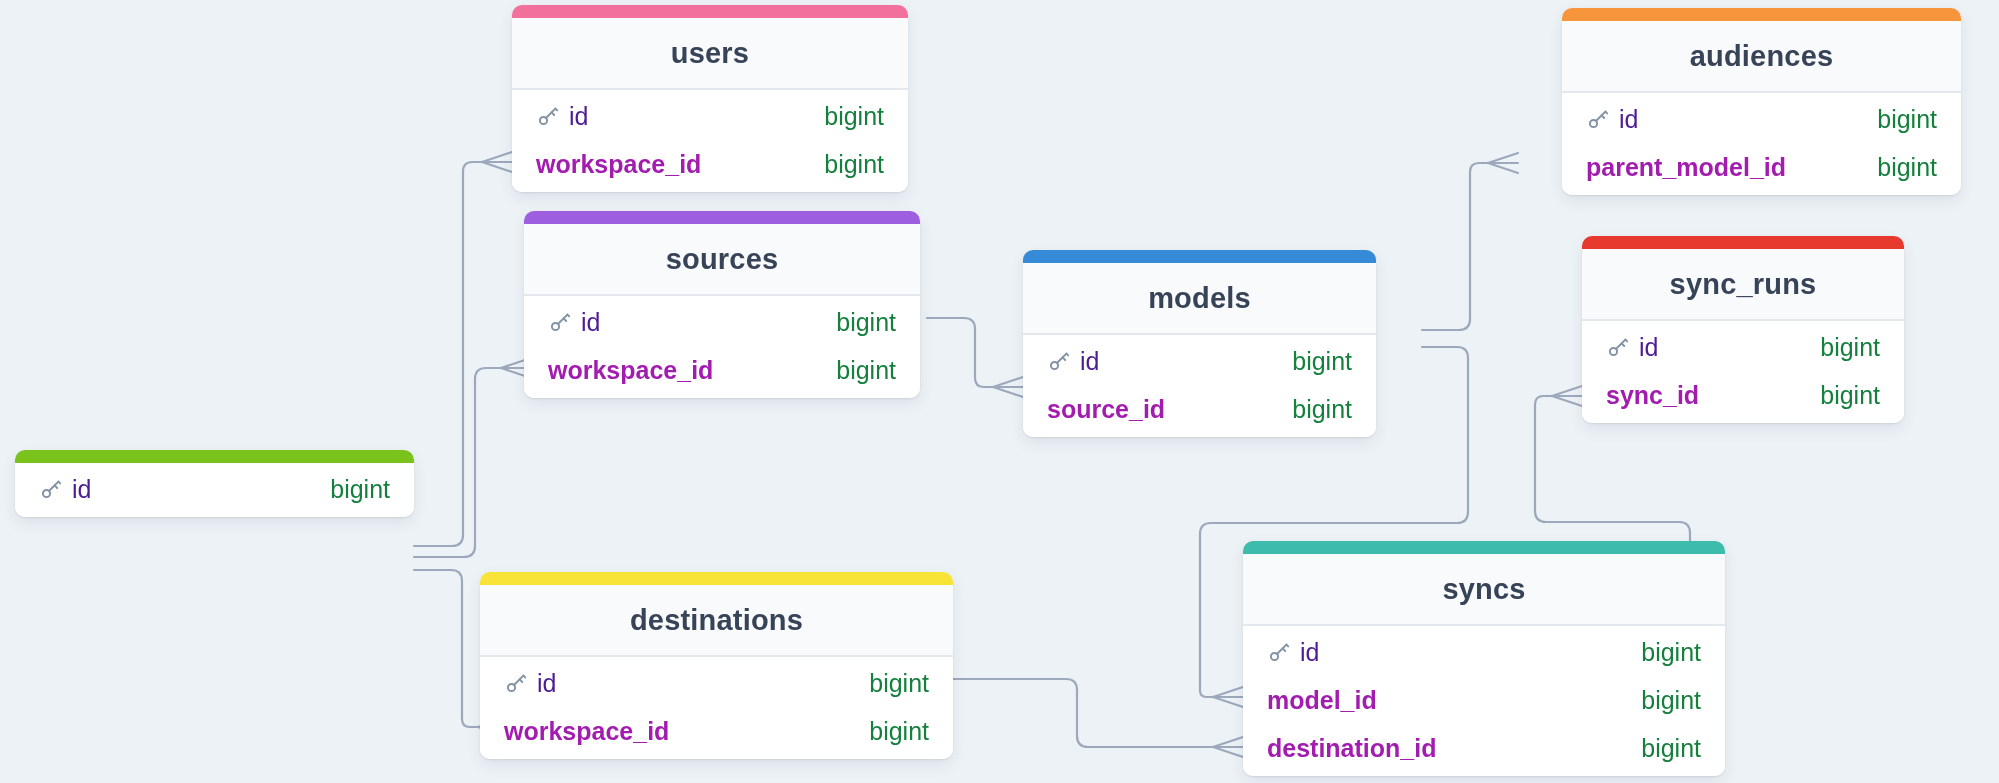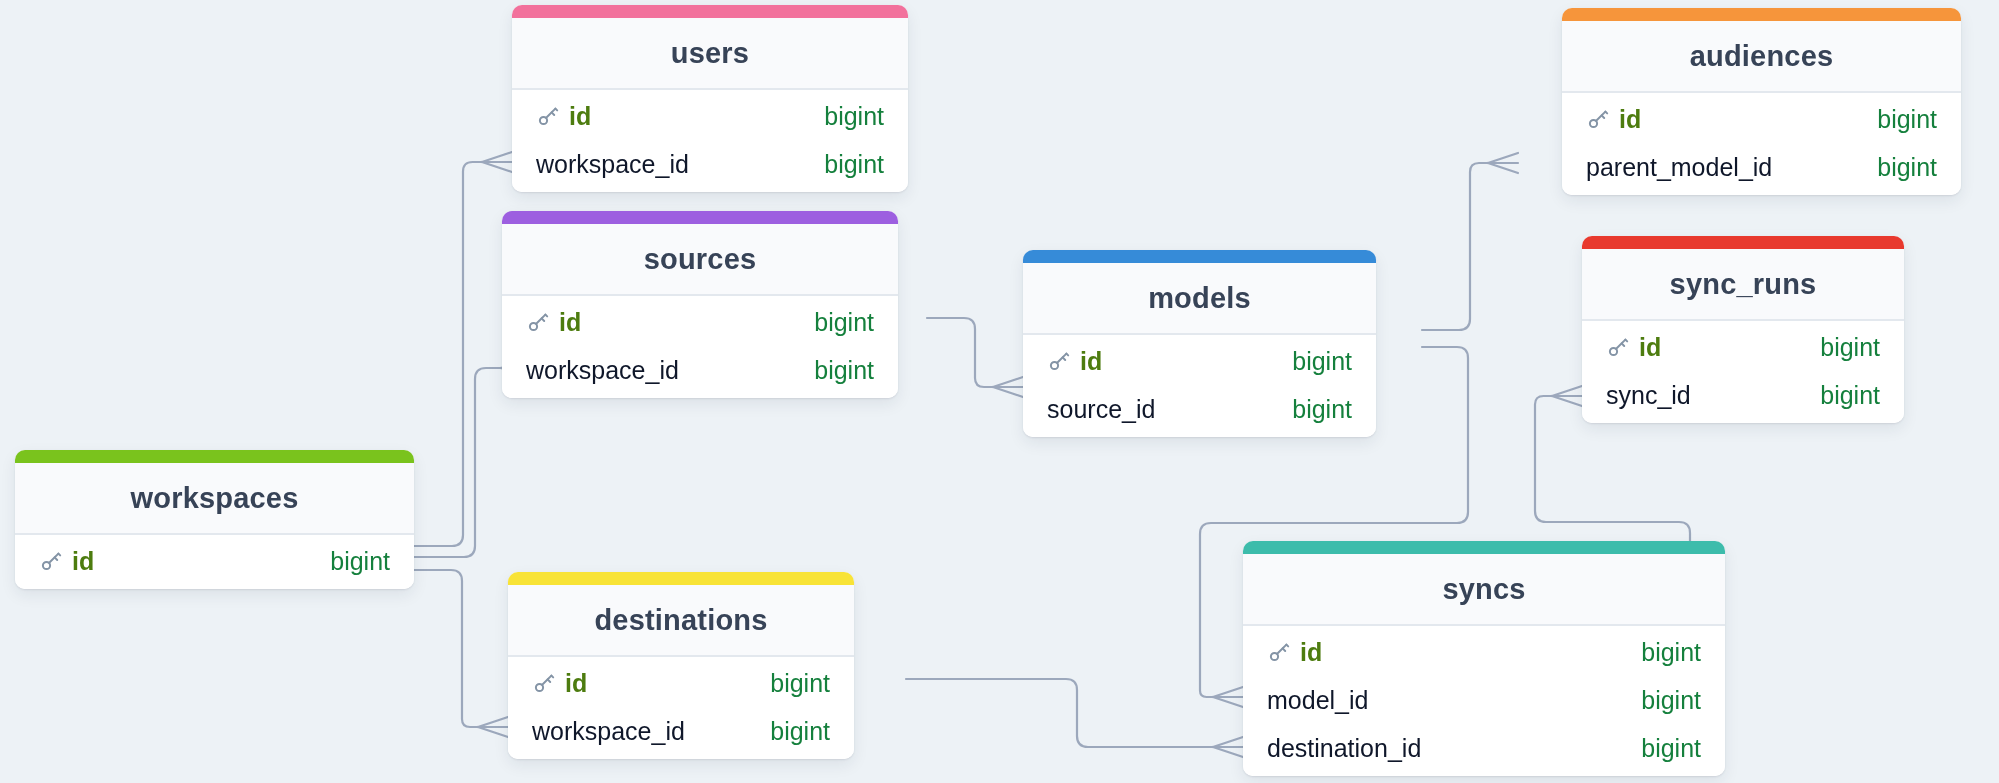--- a/index.html
+++ b/index.html
@@ -58,25 +58,26 @@
     height: 48px;
     display: flex;
     align-items: center;
     justify-content: space-between;
     padding: 0 24px;
   }
   .field-left {
     display: flex;
     align-items: center;
     font-size: 25px;
-    color: #0f172a;
+    color: #a21caf;
+    font-weight: bold;
   }
   .field-left.pk {
-    font-weight: 700;
-    color: #4d7c0f;
+    font-weight: 400;
+    color: #4c1d95;
   }
   .pk-icon {
     width: 24px; height: 24px;
     margin-right: 9px;
     flex: 0 0 auto;
   }
   .field-type {
     font-size: 25px;
     color: #15803d;
   }
@@ -181,21 +182,21 @@
             <span class="field-type">bigint</span>
           </div>
           <div class="field-row">
             <span class="field-left">
               <span>parent_model_id</span>
             </span>
             <span class="field-type">bigint</span>
           </div>
         </div>
       </div>
-      <div class="table-card" style="left: 502px; top: 211px; width: 396px;">
+      <div class="table-card" style="left: 524px; top: 211px; width: 396px;">
         <div class="color-bar" style="background: rgb(157, 95, 224);"></div>
         <div class="table-header">
           <span class="table-title">sources</span>
         </div>
         <div class="table-fields">
           <div class="field-row">
             <span class="field-left pk">
               <svg class="pk-icon" viewBox="0 0 24 24" xmlns="http://www.w3.org/2000/svg" fill="none" stroke="#8494A6" stroke-width="2" stroke-linecap="round" stroke-linejoin="round">
                 <circle cx="7.5" cy="16.5" r="3.6"></circle>
                 <path d="M10.2 13.8 L19.4 4.6"></path>
@@ -261,39 +262,36 @@
           <div class="field-row">
             <span class="field-left">
               <span>sync_id</span>
             </span>
             <span class="field-type">bigint</span>
           </div>
         </div>
       </div>
       <div class="table-card" style="left: 15px; top: 450px; width: 399px;">
         <div class="color-bar" style="background: rgb(122, 195, 29);"></div>
-        <div class="table-header">
-          <span class="table-title">workspaces</span>
-        </div>
-        <div class="table-fields">
-          <div class="field-row">
-            <span class="field-left pk">
-              <svg class="pk-icon" viewBox="0 0 24 24" xmlns="http://www.w3.org/2000/svg" fill="none" stroke="#8494A6" stroke-width="2" stroke-linecap="round" stroke-linejoin="round">
-                <circle cx="7.5" cy="16.5" r="3.6"></circle>
-                <path d="M10.2 13.8 L19.4 4.6"></path>
-                <path d="M15.6 8.4 L18.2 11"></path>
-                <path d="M19.4 4.6 L21.2 6.4"></path>
-              </svg>
-              <span>id</span>
-            </span>
-            <span class="field-type">bigint</span>
-          </div>
-        </div>
-      </div>
-      <div class="table-card" style="left: 508px; top: 572px; width: 346px;">
+        <div class="table-fields">
+          <div class="field-row">
+            <span class="field-left pk">
+              <svg class="pk-icon" viewBox="0 0 24 24" xmlns="http://www.w3.org/2000/svg" fill="none" stroke="#8494A6" stroke-width="2" stroke-linecap="round" stroke-linejoin="round">
+                <circle cx="7.5" cy="16.5" r="3.6"></circle>
+                <path d="M10.2 13.8 L19.4 4.6"></path>
+                <path d="M15.6 8.4 L18.2 11"></path>
+                <path d="M19.4 4.6 L21.2 6.4"></path>
+              </svg>
+              <span>id</span>
+            </span>
+            <span class="field-type">bigint</span>
+          </div>
+        </div>
+      </div>
+      <div class="table-card" style="left: 480px; top: 572px; width: 473px;">
         <div class="color-bar" style="background: rgb(248, 227, 55);"></div>
         <div class="table-header">
           <span class="table-title">destinations</span>
         </div>
         <div class="table-fields">
           <div class="field-row">
             <span class="field-left pk">
               <svg class="pk-icon" viewBox="0 0 24 24" xmlns="http://www.w3.org/2000/svg" fill="none" stroke="#8494A6" stroke-width="2" stroke-linecap="round" stroke-linejoin="round">
                 <circle cx="7.5" cy="16.5" r="3.6"></circle>
                 <path d="M10.2 13.8 L19.4 4.6"></path>

